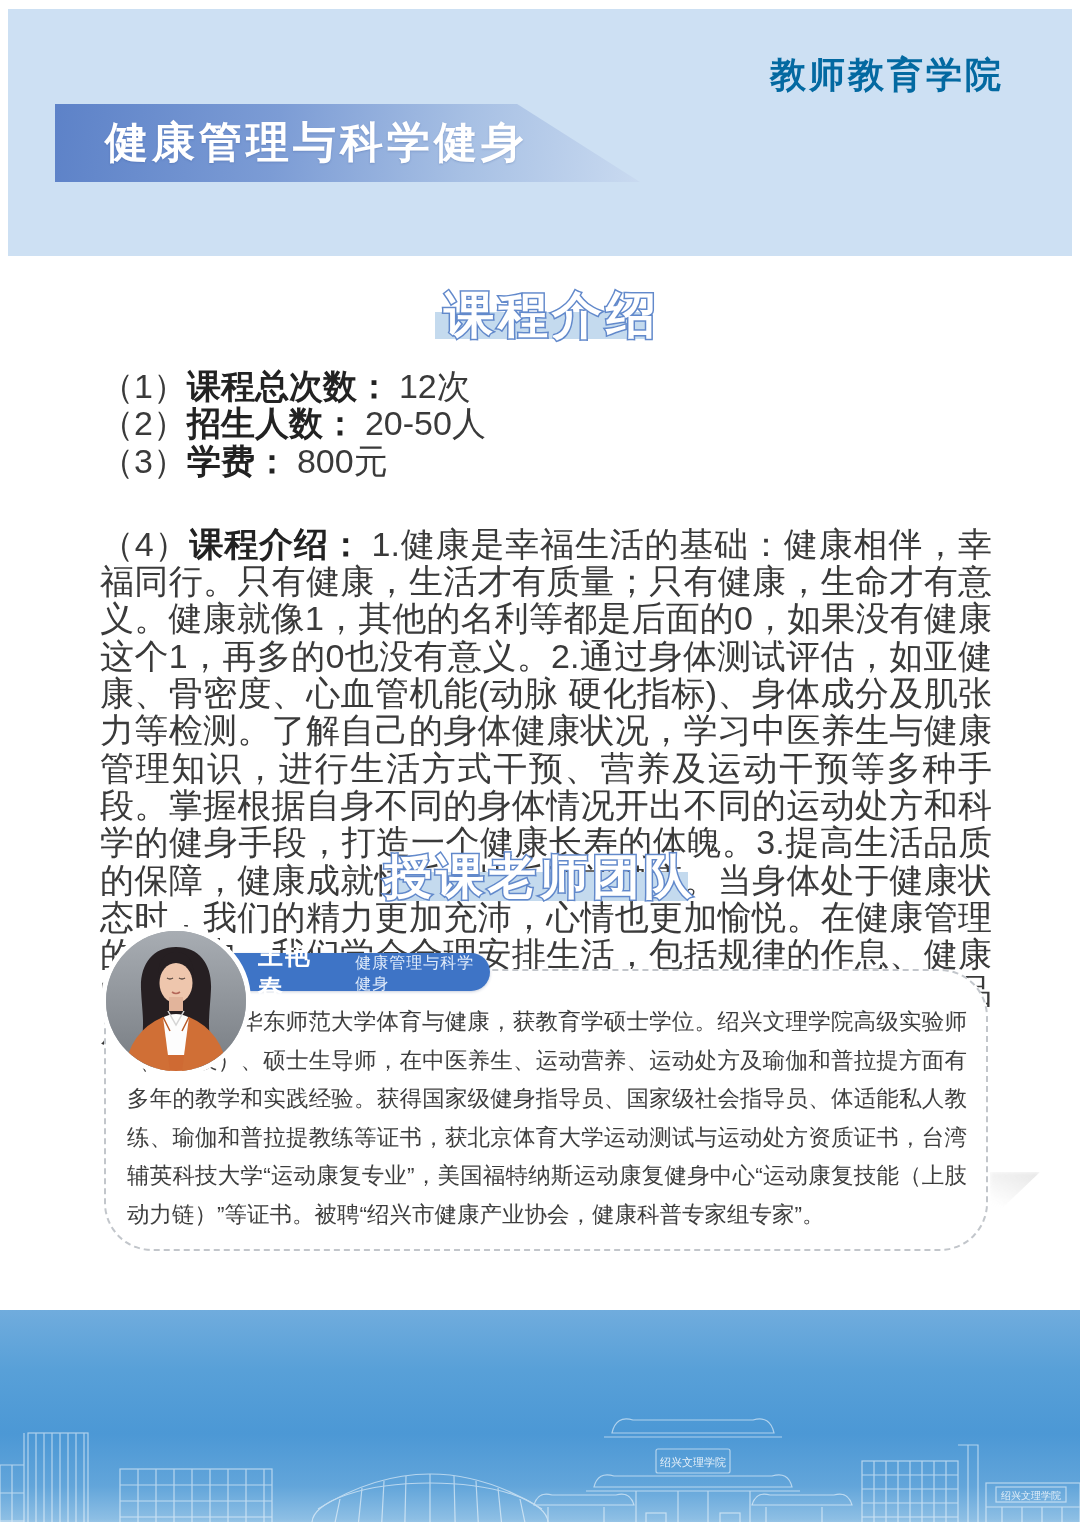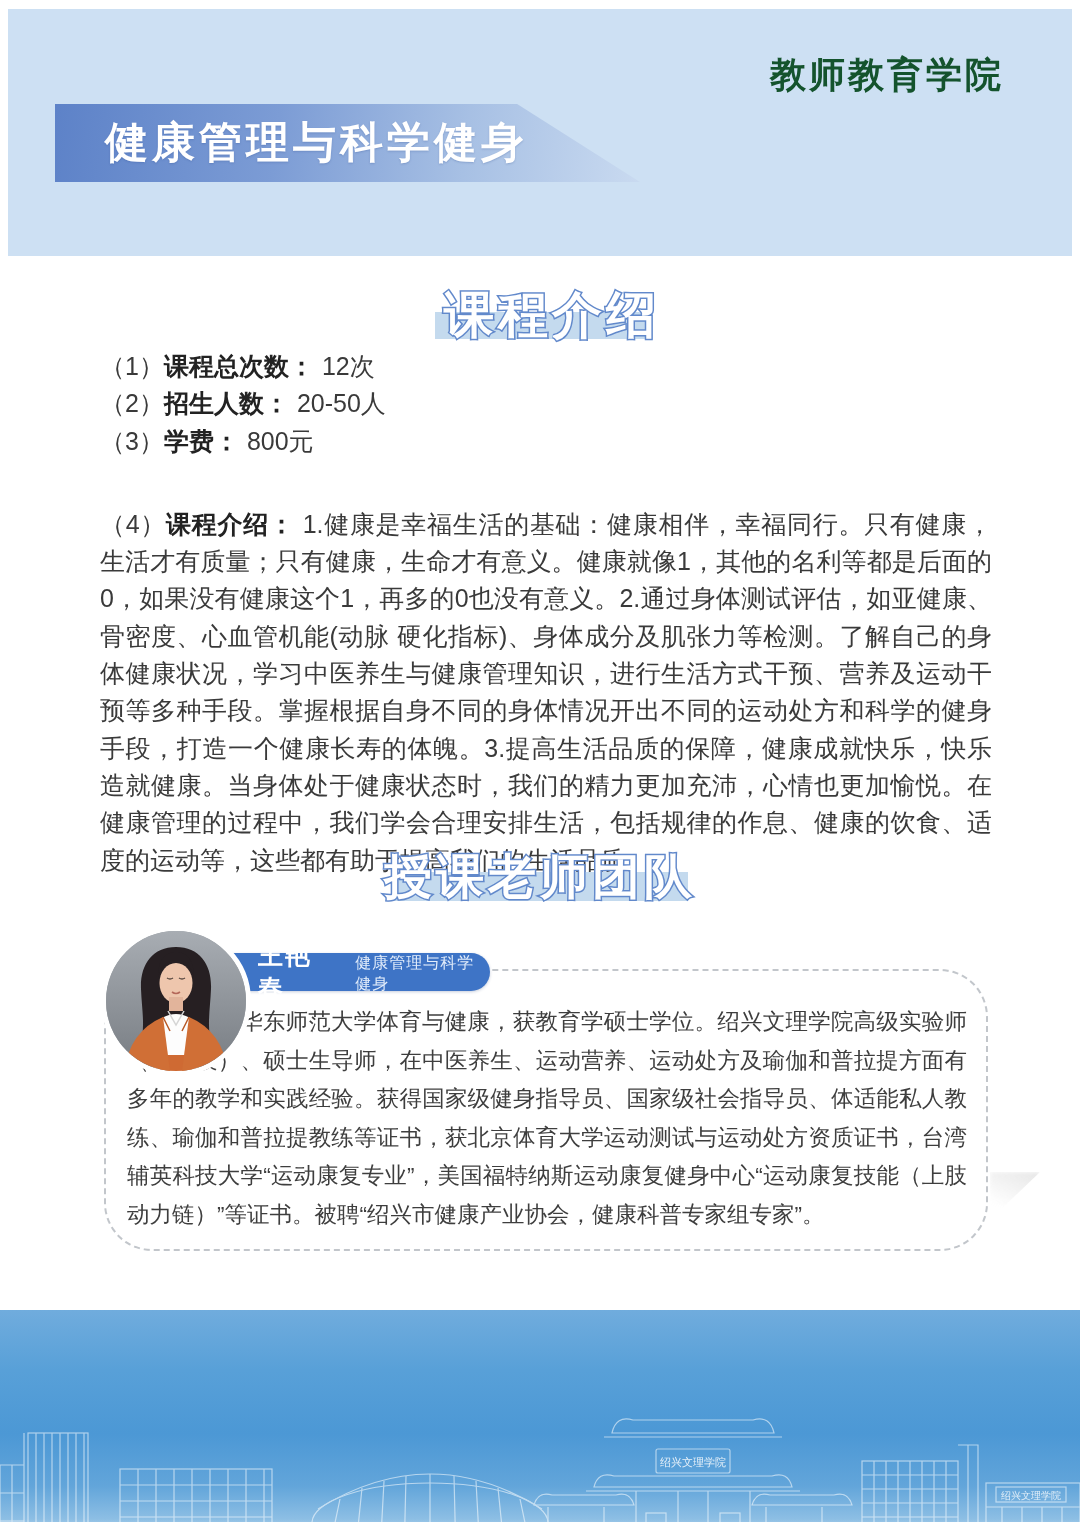--- a/index.html
+++ b/index.html
@@ -9,21 +9,21 @@
     background:#ffffff; overflow:hidden;
     font-family:"Liberation Sans","DejaVu Sans",sans-serif;
   }
   
   .top-band {
     position:absolute; left:8px; top:9px; width:1064px; height:247px;
     background:#cde0f3;
   }
   .college {
     position:absolute; right:68px; top:42px;
-    font-size:36px; font-weight:bold; color:#14532d; letter-spacing:3px;
+    font-size:36px; font-weight:bold; color:#0369a1; letter-spacing:3px;
   }
   .ribbon {
     position:absolute; left:55px; top:104px; width:585px; height:78px;
     background:linear-gradient(97deg,#5d82c8 0%,#7c9cd5 38%,#a7c0e4 70%,#c9daf0 100%);
     clip-path:polygon(0 0,79% 0,100% 100%,0 100%);
     display:flex; align-items:center; padding-left:50px;
   }
   .ribbon-text {
     font-size:43px; font-weight:bold; color:#ffffff; letter-spacing:4px;
     text-shadow:0 1px 2px rgba(40,70,140,.25);
@@ -36,22 +36,22 @@
     font-family:"Liberation Sans","DejaVu Sans",sans-serif;
     font-weight:bold; fill:#ffffff; stroke:#6289cb; stroke-width:3px;
     paint-order:stroke; letter-spacing:4px;
   }
   .sec1 { left:420px; top:276px; width:264px; height:76px; }
   .sec1 .band { left:15px; top:36px; width:218px; height:27px; }
   .sec2 { left:383px; top:836px; width:314px; height:72px; }
   .sec2 .band { left:9px; top:36px; width:296px; height:29px; }
   
   .content {
-    position:absolute; left:100px; top:348px; width:892px;
-    font-size:25px; line-height:37.3px; color:#3a3a3a;
+    position:absolute; left:100px; top:368px; width:892px;
+    font-size:34px; line-height:37.3px; color:#3a3a3a;
   }
   .content b { color:#222222; }
   .content .val { margin-left:8px; }
   .content .para { text-align:justify;margin-top:46px; }
   
   .teacher-card {
     position:absolute; left:104px; top:969px; width:884px; height:282px;
     border:2px dashed #c2c6cb; border-radius:48px; background:#ffffff;
   }
   .bio {

